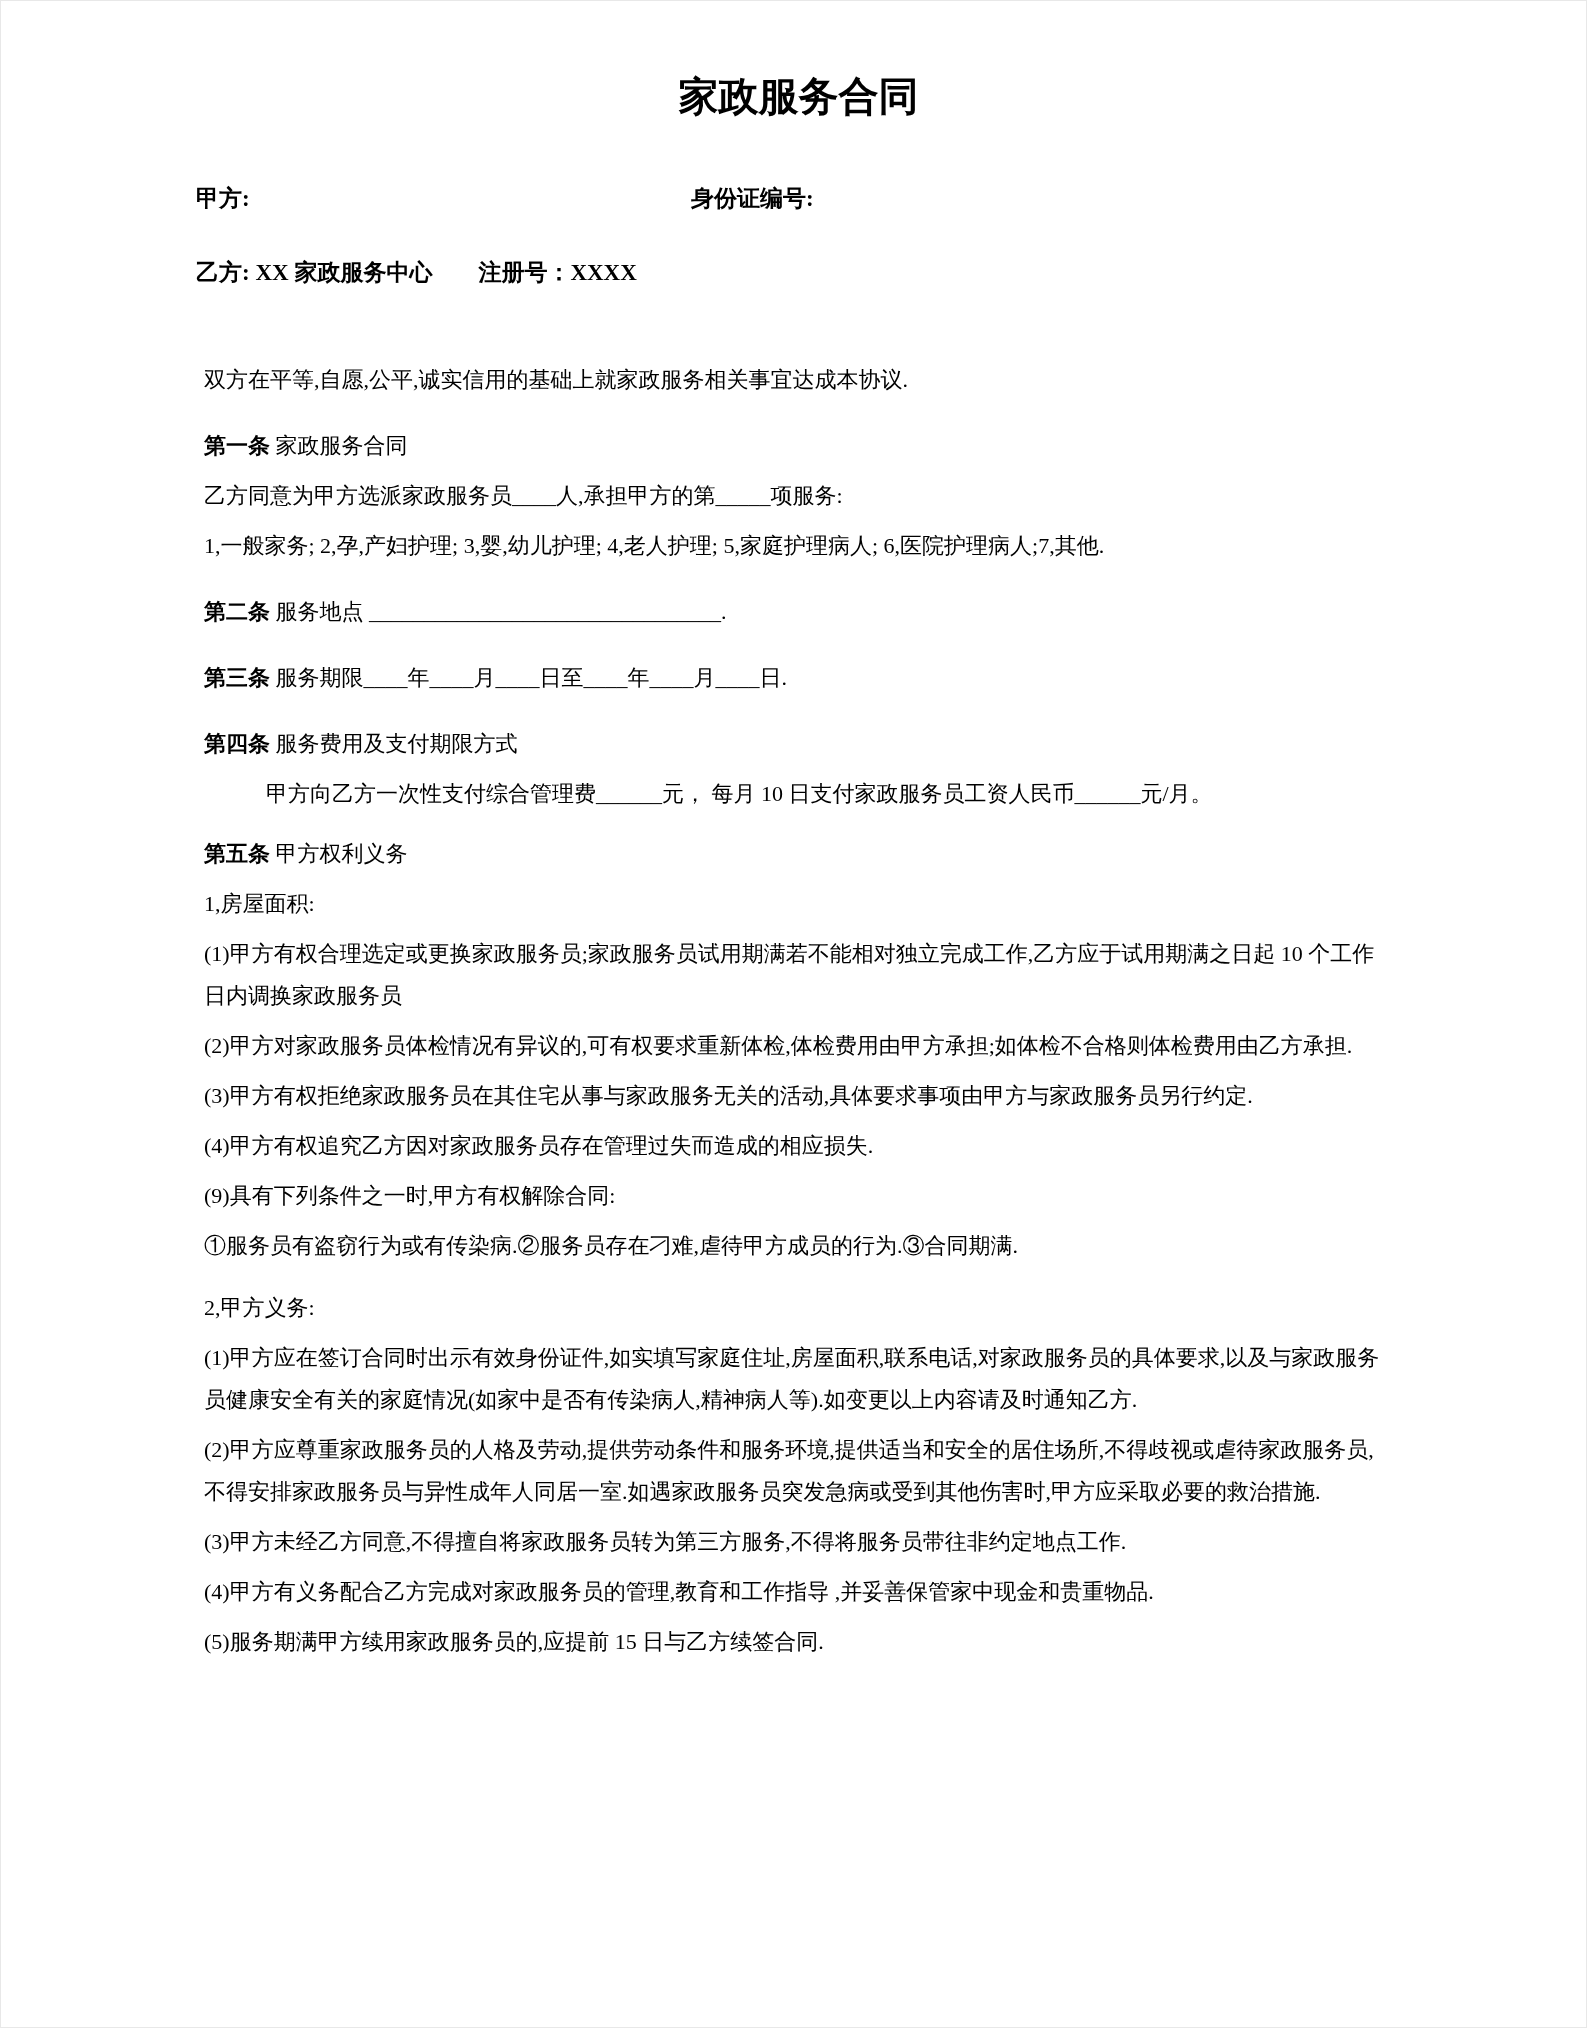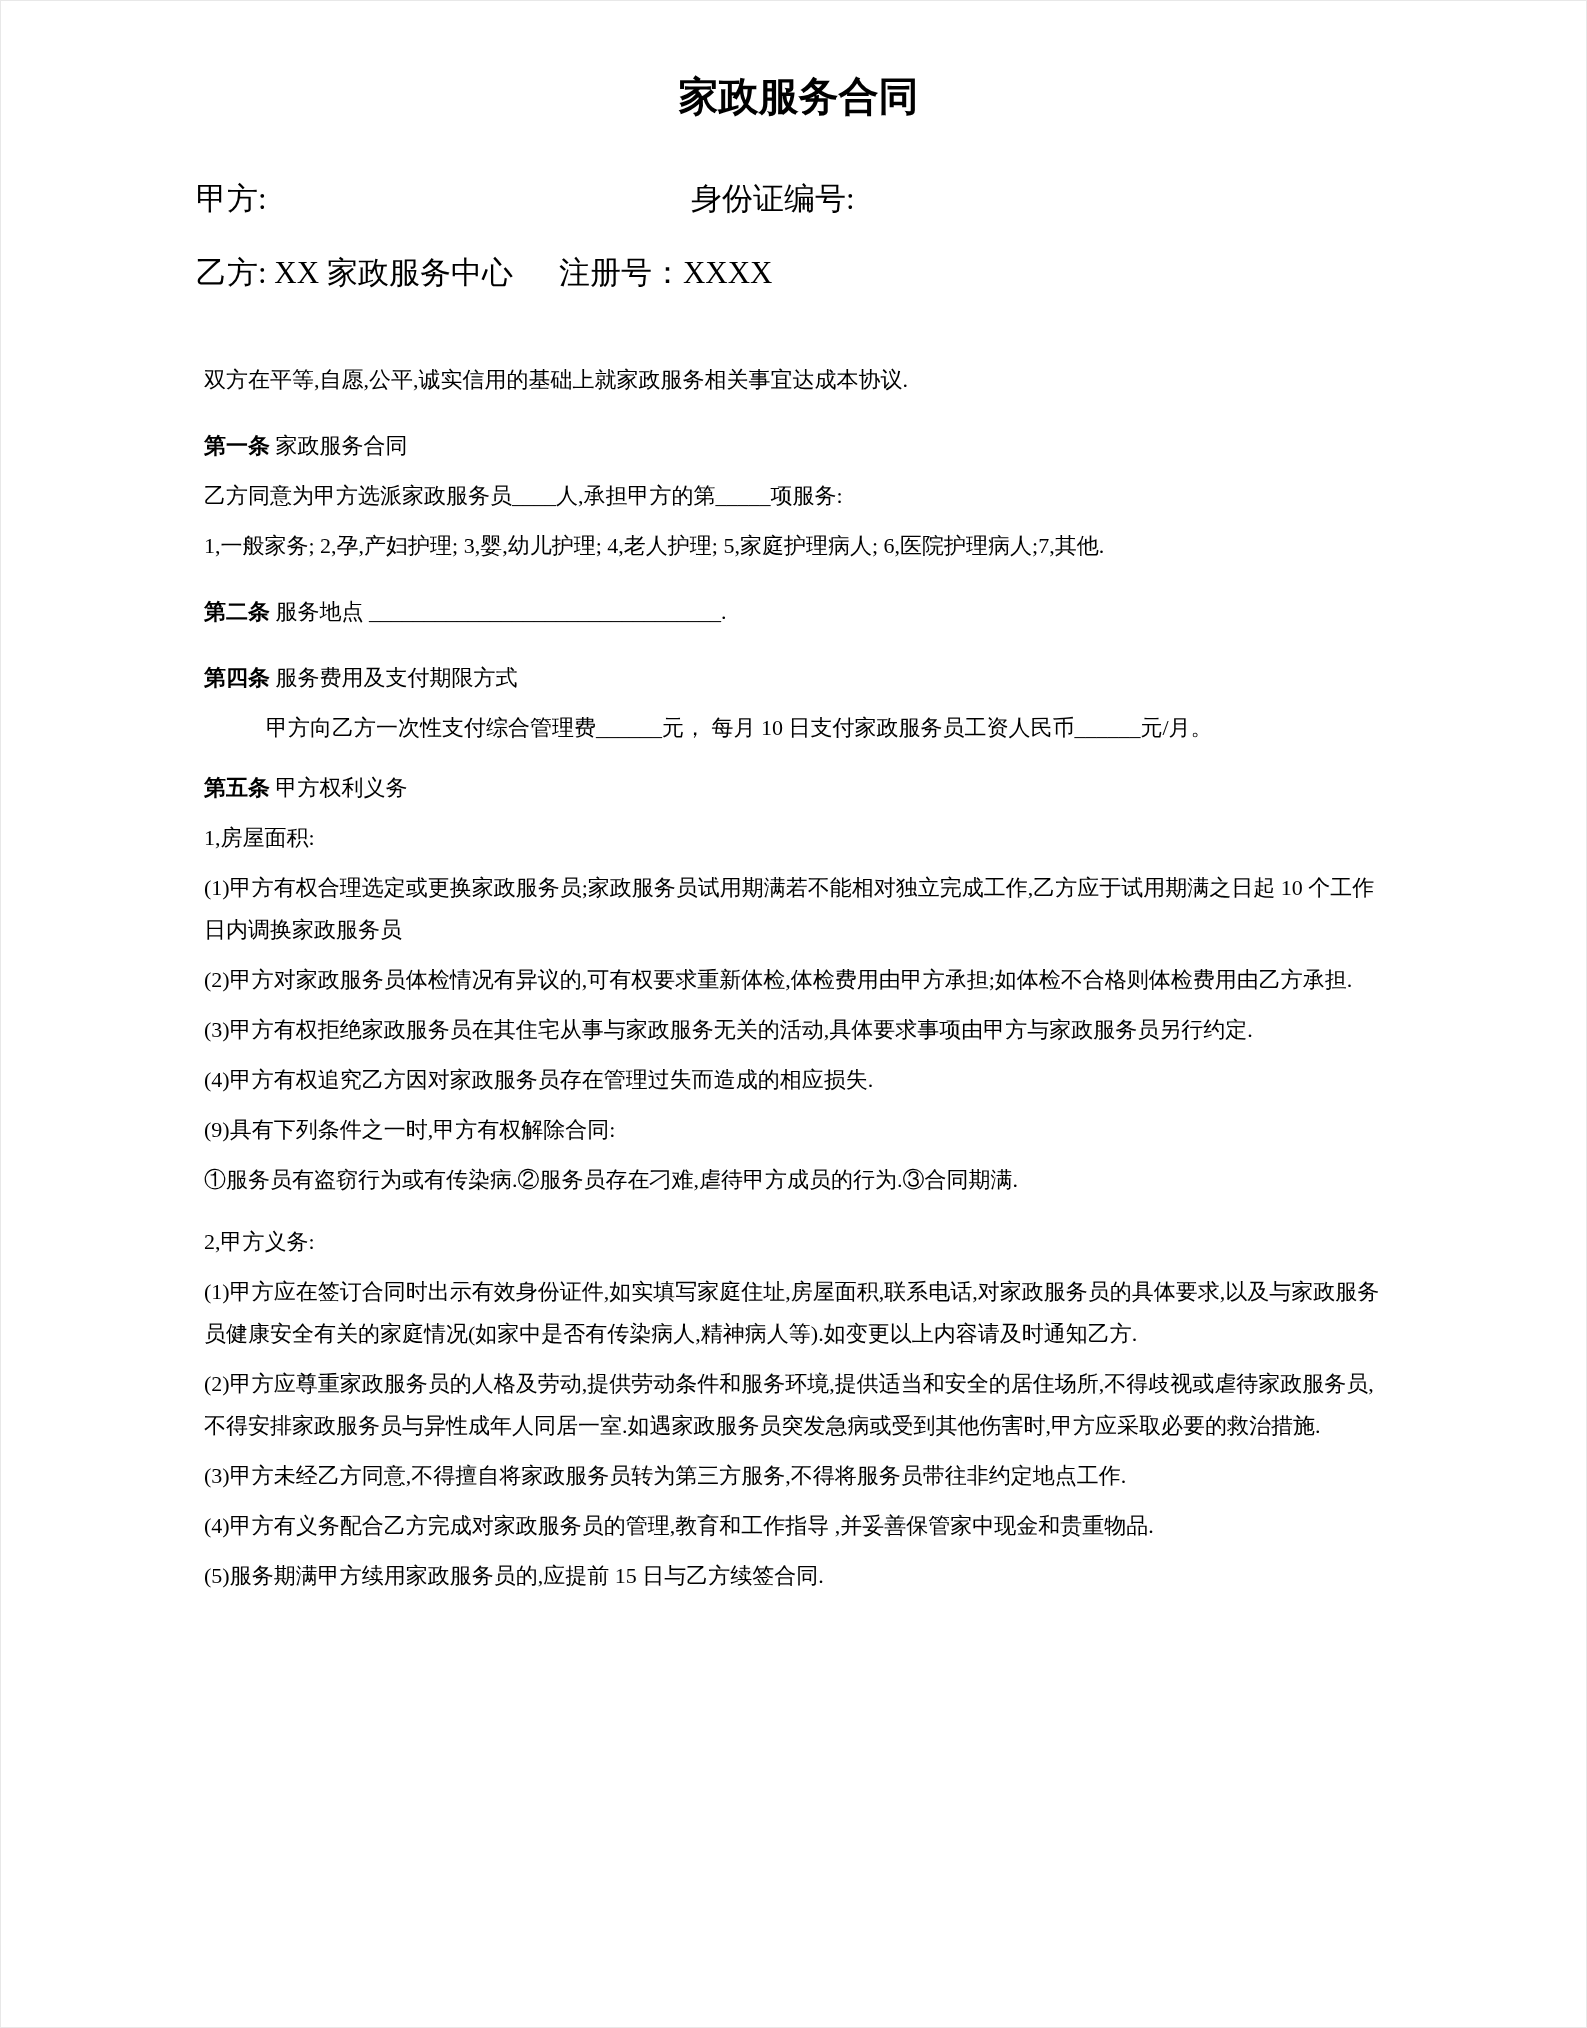--- a/index.html
+++ b/index.html
@@ -25,22 +25,22 @@
     font-weight: bold;
   }
   p, .line {
     margin: 8px;
     font-size: 22px;
     line-height: 42px;
     word-break: break-all;
   }
   .party-row {
     display: flex;
-    font-weight: normal;
-    font-size: 31px;
+    font-weight: bold;
+    font-size: 23px;
     line-height: 44px;
   }
   .party-row-a { margin-top: 48px; }
   .party-row-b { margin-top: 30px; }
   .party-a-label { width: 495px; }
   .party-b-reg { margin-left: 46px; }
   .intro { margin-top: 64px; }
   .sec { margin-top: 24px; }
   .sec-tight { margin-top: 18px; }
   .art-num { font-weight: bold; }
@@ -67,20 +67,21 @@
     </div>
 
     <p class="intro">双方在平等,自愿,公平,诚实信用的基础上就家政服务相关事宜达成本协议.</p>
 
     <p class="sec"><span class="art-num">第一条</span> <span>家政服务合同</span></p>
     <p>乙方同意为甲方选派家政服务员____人,承担甲方的第_____项服务:</p>
     <p>1,一般家务; 2,孕,产妇护理; 3,婴,幼儿护理; 4,老人护理; 5,家庭护理病人; 6,医院护理病人;7,其他.</p>
 
     <p class="sec"><span class="art-num">第二条</span> <span>服务地点</span> <span>________________________________.</span></p>
 
+    <p class="sec"><span class="art-num">第三条</span> <span>服务期限____年____月____日至____年____月____日.</span></p>
 
     <p class="sec"><span class="art-num">第四条</span> <span>服务费用及支付期限方式</span></p>
     <p class="indent2">甲方向乙方一次性支付综合管理费______元， 每月 10 日支付家政服务员工资人民币______元/月。</p>
 
     <p class="sec sec-tight"><span class="art-num">第五条</span> <span class="art-heading-bold">甲方权利义务</span></p>
 
     <p>1,房屋面积:</p>
     <p>(1)甲方有权合理选定或更换家政服务员;家政服务员试用期满若不能相对独立完成工作,乙方应于试用期满之日起 10 个工作日内调换家政服务员</p>
     <p>(2)甲方对家政服务员体检情况有异议的,可有权要求重新体检,体检费用由甲方承担;如体检不合格则体检费用由乙方承担.</p>
     <p>(3)甲方有权拒绝家政服务员在其住宅从事与家政服务无关的活动,具体要求事项由甲方与家政服务员另行约定.</p>

